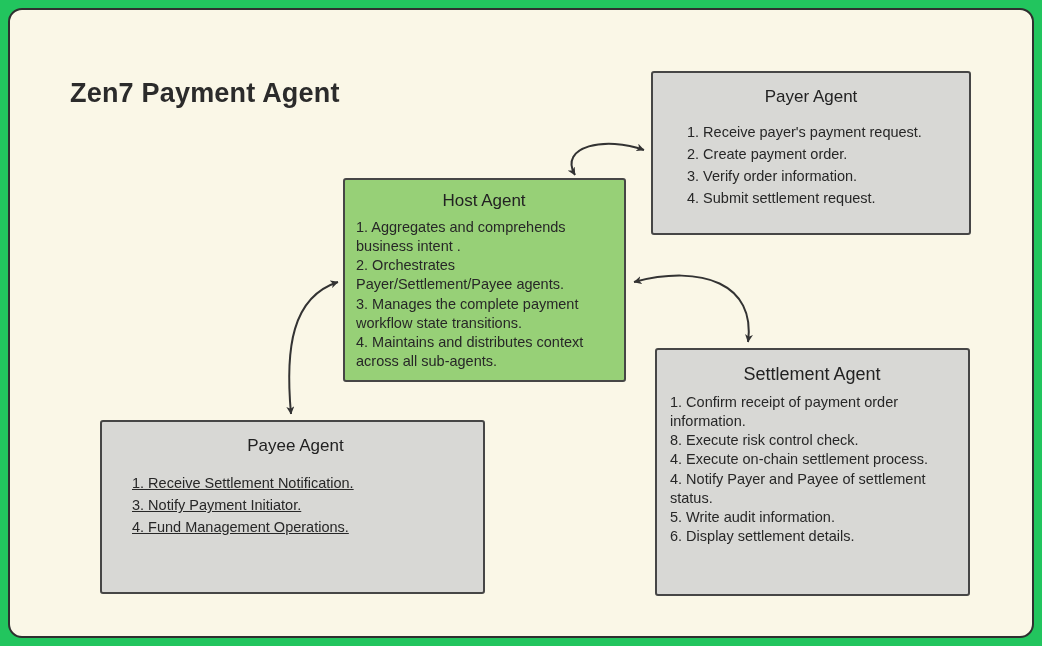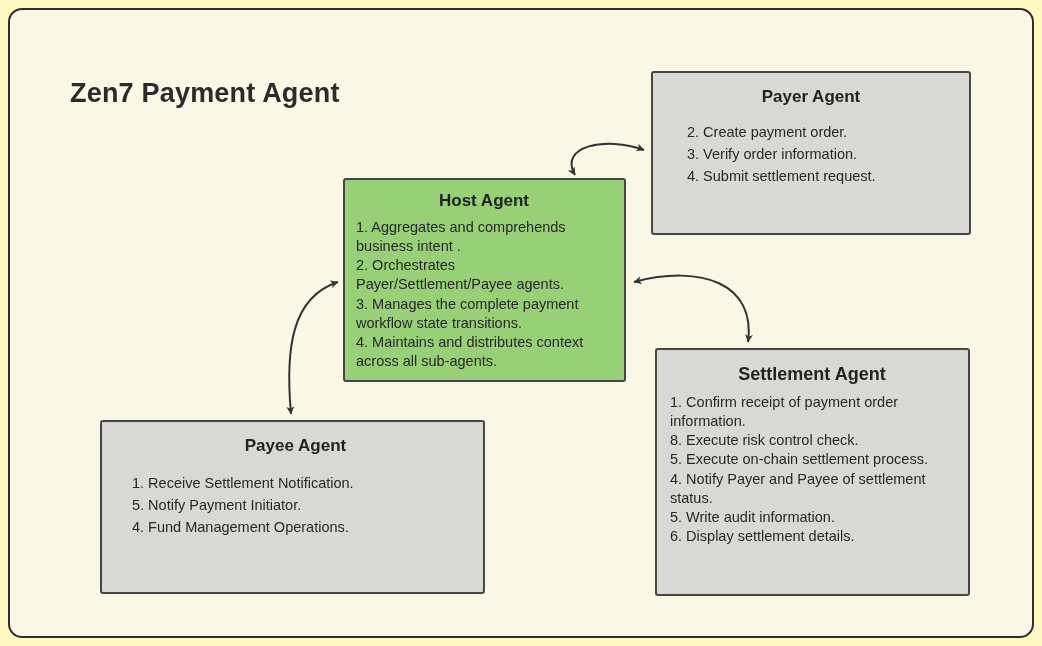--- a/index.html
+++ b/index.html
@@ -1,20 +1,20 @@
 <!DOCTYPE html>
 <html><head>
 <meta charset="utf-8">
 <style>
   html,body{margin:0;padding:0;background:#ffffff;}
   body{font-family:"Liberation Sans", sans-serif;}
   .stage{
     position:relative;
     width:1042px;height:646px;
-    background:#fef9c3;
+    background:#22c55e;
     overflow:hidden;
   }
   .frame{
     position:absolute;
     left:8px;top:8px;right:8px;bottom:8px;
     background:#FAF7E7;
     border:2px solid #2f2f2f;
     border-radius:14px;
   }
   .diagram-title{
@@ -27,21 +27,21 @@
   }
   .box{
     position:absolute;
     border:2px solid #464646;
     border-radius:3px;
     box-sizing:border-box;
     color:#272727;
   }
   .box .box-title{
     text-align:center;
-    font-weight:bold;
+    font-weight:normal;
     font-size:17px;
     color:#222222;
   }
   .box .box-items{
     font-size:14.5px;
     line-height:1.32;
   }
   .box .item{margin:0;}
 
   
@@ -69,21 +69,21 @@
   }
   .box-settlement .box-title{font-size:18px;margin-bottom:8px;}
 
   
   .box-payee{
     left:100px;top:420px;width:385px;height:174px;
     background:#D8D8D5;
     padding:14px 8px 10px 30px;
   }
   .box-payee .box-title{margin-bottom:18px;margin-left:-16px;}
-  .box-payee .item{margin-bottom:3px;}
+  .box-payee .item{margin-bottom:3px;text-decoration:underline;}
 
   .arrow-layer{
     position:absolute;left:0;top:0;width:1042px;height:646px;
     pointer-events:none;
   }
 </style>
 </head>
 <body>
 
 <div class="stage">
@@ -108,39 +108,40 @@
       <div class="item">1. Aggregates and comprehends business intent .</div>
       <div class="item">2. Orchestrates Payer/Settlement/Payee agents.</div>
       <div class="item">3. Manages the complete payment workflow state transitions.</div>
       <div class="item">4. Maintains and distributes context across all sub-agents.</div>
     </div>
   </div>
 
   <div class="box box-payer">
     <div class="box-title">Payer Agent</div>
     <div class="box-items">
+      <div class="item">1.  Receive payer's payment request.</div>
       <div class="item">2.  Create payment order.</div>
       <div class="item">3.  Verify order information.</div>
       <div class="item">4.  Submit settlement request.</div>
     </div>
   </div>
 
   <div class="box box-settlement">
     <div class="box-title">Settlement Agent</div>
     <div class="box-items">
       <div class="item">1. Confirm receipt of payment order information.</div>
       <div class="item">8. Execute risk control check.</div>
-      <div class="item">5. Execute on-chain settlement process.</div>
+      <div class="item">4. Execute on-chain settlement process.</div>
       <div class="item">4. Notify Payer and Payee of settlement status.</div>
       <div class="item">5. Write audit information.</div>
       <div class="item">6. Display settlement details.</div>
     </div>
   </div>
 
   <div class="box box-payee">
     <div class="box-title">Payee Agent</div>
     <div class="box-items">
       <div class="item">1.  Receive Settlement Notification.</div>
-      <div class="item">5.  Notify Payment Initiator.</div>
+      <div class="item">3.  Notify Payment Initiator.</div>
       <div class="item">4.  Fund Management Operations.</div>
     </div>
   </div>
 </div>
 
 </body></html>

